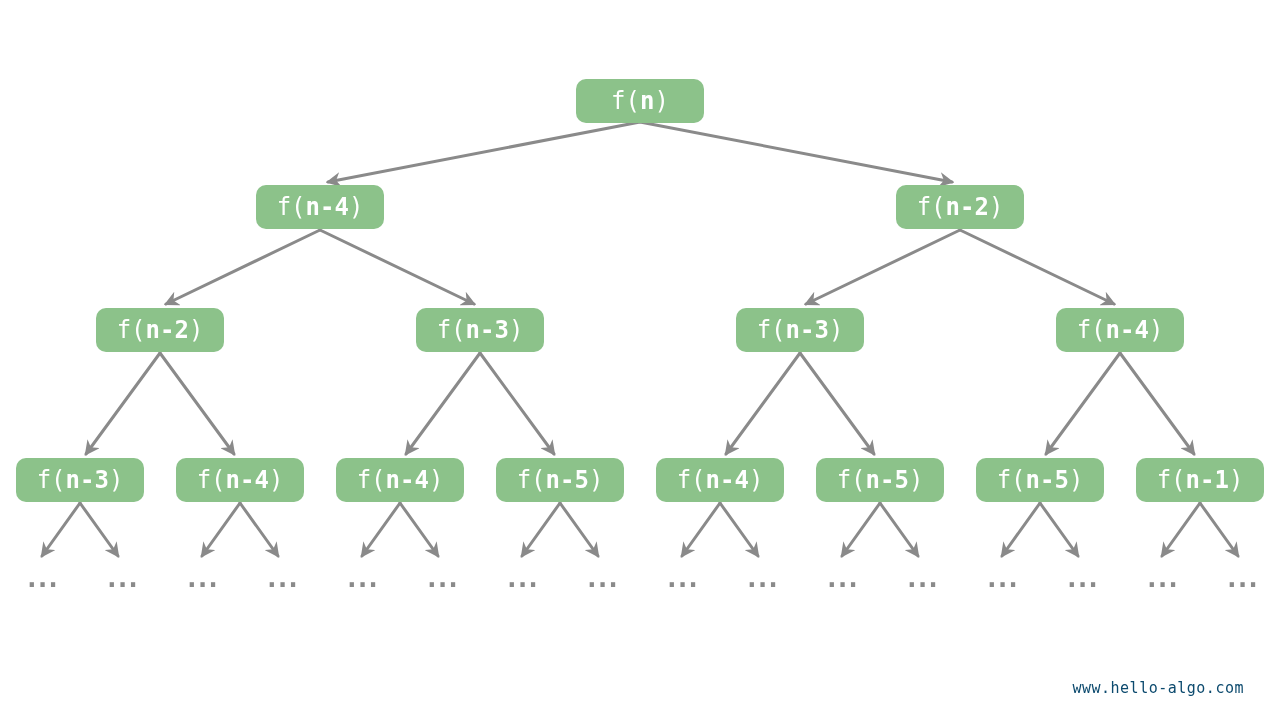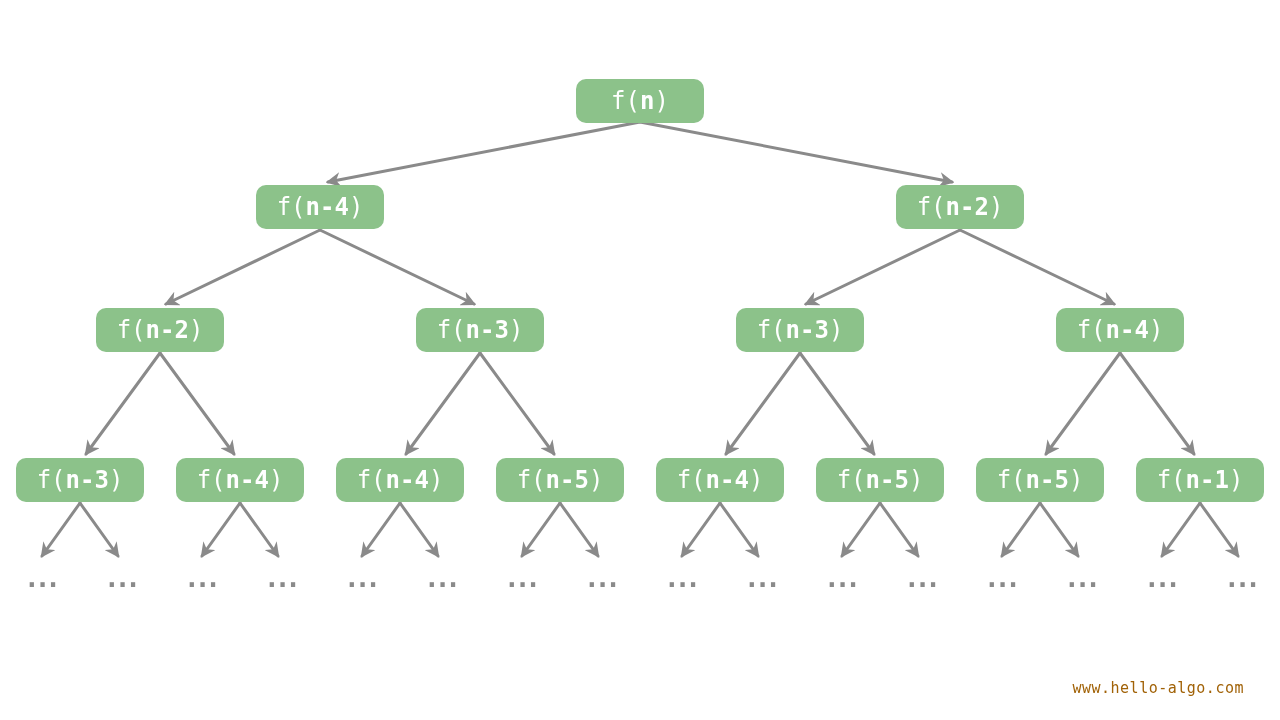--- a/index.html
+++ b/index.html
@@ -45,21 +45,21 @@
     letter-spacing: -5px;
     color: #8a8a8a;
     z-index: 2;
   }
   .watermark {
     position: absolute;
     right: 36px;
     top: 679px;
     font-size: 15px;
     letter-spacing: 0.5px;
-    color: #a16207;
+    color: #0c4a6e;
   }
 </style>
 </head>
 <body>
 
 <div class="canvas">
 
   <svg class="edges" viewBox="0 0 1280 720" xmlns="http://www.w3.org/2000/svg">
     <defs>
       <marker id="arrow" viewBox="0 0 10 10" refX="8.5" refY="5" markerWidth="5" markerHeight="5" orient="auto">

